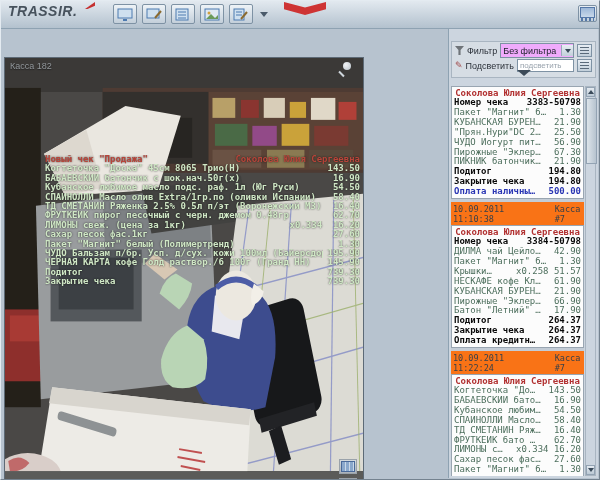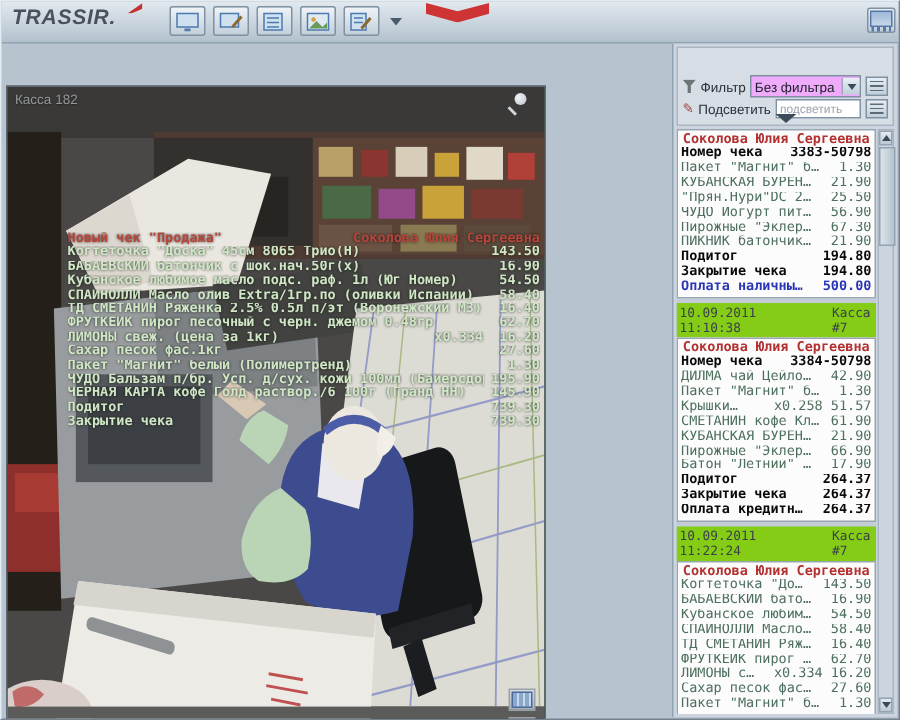--- a/index.html
+++ b/index.html
@@ -58,22 +58,22 @@
   .vr-icon{width:18px;height:15px;border:1px solid #9aa2aa;background:linear-gradient(#d4dade,#aab2ba);
     padding:0;display:flex;align-items:center;justify-content:center;}
   .vr-icon .tbl{width:12px;height:9px;border:1px solid #4a6a9a;
     background:repeating-linear-gradient(90deg,#8aa8cc 0 3px,#c9d8e8 3px 4px),
                repeating-linear-gradient(#8aa8cc 0 2px,#c9d8e8 2px 3px);}
   .vr-icon .kbd{width:12px;height:8px;border:1px solid #4a6a9a;background:#c9d8e8;
     box-shadow:inset 0 -2px 0 #8aa8cc;}
   
   .sidebar{position:absolute;left:447px;top:28px;width:150px;height:449px;background:#ccd5df;
     border-left:1px solid #8ea2b2;box-sizing:border-box;}
-  .filter-panel{position:absolute;left:2px;right:2px;top:2px;height:53px;background:#d6dde4;
-    border:1px solid #a9b5c1;box-sizing:border-box;padding:18px 3px;}
+  .filter-panel{position:absolute;left:2px;right:2px;top:12px;height:37px;background:#d6dde4;
+    border:1px solid #a9b5c1;box-sizing:border-box;padding:1px 3px;}
   .fp-row{display:flex;align-items:center;height:15px;gap:3px;}
   .fp-label{font-size:9px;color:#2a3038;white-space:nowrap;}
   .funnel-icon{width:9px;height:9px;background:#6f7479;
     clip-path:polygon(0 0,100% 0,62% 45%,62% 100%,38% 100%,38% 45%);}
   .pen-icon{font-size:9px;color:#a04848;line-height:9px;}
   .mag-icon{width:9px;height:9px;position:relative;}
   .mag-icon:before{content:"";position:absolute;left:0;top:0;width:5px;height:5px;border:1.5px solid #4a5560;border-radius:50%;}
   .mag-icon:after{content:"";position:absolute;right:0;bottom:0;width:4px;height:1.5px;background:#4a5560;transform:rotate(45deg);}
   .fp-select{flex:1;height:13px;border:1px solid #7e92a4;background:#f0abfc;display:flex;
     align-items:center;font-size:9px;color:#1a2028;padding-left:2px;min-width:0;}
@@ -89,21 +89,21 @@
     padding:0;display:flex;align-items:center;justify-content:center;}
   .mini-btn .lines{width:9px;height:7px;
     background:repeating-linear-gradient(#5a6a7a 0 1px,transparent 1px 3px);}
   .collapse-btn{position:absolute;left:50%;bottom:1px;transform:translateX(-50%);
     width:22px;height:7px;background:none;border:0;padding:0;}
   .collapse-btn:after{content:"";display:block;margin:0 auto;width:0;height:0;
     border-left:7px solid transparent;border-right:7px solid transparent;border-top:6px solid #3d4b59;}
   
   .receipt-list{position:absolute;left:2px;right:14px;top:57px;bottom:2px;background:#c3ccd6;
     overflow:hidden;}
-  .blk-header{display:flex;background:#84cc16;color:#3a4048;
+  .blk-header{display:flex;background:#f97316;color:#3a4048;
     font:8.5px "DejaVu Sans Mono",monospace;padding:2px 2px 1px;gap:37px;}
   .blk-body{background:#fcfcfc;border:1px solid #99a5b1;padding:1px 2px;margin-bottom:3px;}
   .blk-name{text-align:center;font:bold 9px "DejaVu Sans Mono",monospace;color:#b23232;line-height:10px;}
   .blk-row{display:flex;justify-content:space-between;font:9px "DejaVu Sans Mono",monospace;
     line-height:9.9px;white-space:pre;overflow:hidden;}
   .blk-row .rl{overflow:hidden;}
   .row-item{color:#4d6f5d;}
   .row-bold{color:#0a0a0a;font-weight:bold;}
   .row-red{color:#c23232;font-weight:bold;}
   .row-red .rv{color:#d05a32;}
@@ -263,21 +263,21 @@
     <div class="cam-label">Касса 182</div>
     <button class="pin-icon">
         <span class="head"></span>
         <span class="stem"></span>
       </button>
 
     <div class="overlay">
         <div class="ov-line red"><span class="ov-l">Новый чек "Продажа"</span><span class="ov-r">Соколова Юлия Сергеевна</span></div>
         <div class="ov-line"><span class="ov-l">Когтеточка "Доска" 45см 8065 Трио(Н)</span><span class="ov-r">143.50</span></div>
         <div class="ov-line"><span class="ov-l">БАБАЕВСКИЙ батончик с шок.нач.50г(х)</span><span class="ov-r">16.90</span></div>
-        <div class="ov-line"><span class="ov-l">Кубанское любимое масло подс. раф. 1л (Юг Номер)</span><span class="ov-r">54.50</span></div>
+        <div class="ov-line"><span class="ov-l">Кубанское любимое масло подс. раф. 1л (Юг Руси)</span><span class="ov-r">54.50</span></div>
         <div class="ov-line"><span class="ov-l">СПАЙНОЛЛИ Масло олив Extra/1гр.по (оливки Испании)</span><span class="ov-r">58.40</span></div>
         <div class="ov-line"><span class="ov-l">ТД СМЕТАНИН Ряженка 2.5% 0.5л п/эт (Воронежский МЗ)</span><span class="ov-r">16.40</span></div>
         <div class="ov-line"><span class="ov-l">ФРУТКЕЙК пирог песочный с черн. джемом 0.48гр</span><span class="ov-r">62.70</span></div>
         <div class="ov-line"><span class="ov-l">ЛИМОНЫ свеж. (цена за 1кг)</span><span class="ov-r">х0.334  16.20</span></div>
         <div class="ov-line"><span class="ov-l">Сахар песок фас.1кг</span><span class="ov-r">27.60</span></div>
         <div class="ov-line"><span class="ov-l">Пакет "Магнит" белый (Полимертренд)</span><span class="ov-r">1.30</span></div>
         <div class="ov-line"><span class="ov-l">ЧУДО Бальзам п/бр. Усп. д/сух. кожи 100мл (Байерсдорф) -</span><span class="ov-r">195.90</span></div>
         <div class="ov-line"><span class="ov-l">ЧЕРНАЯ КАРТА кофе Голд раствор./6 100г (Гранд НН)</span><span class="ov-r">145.90</span></div>
         <div class="ov-line"><span class="ov-l">Подитог</span><span class="ov-r">739.30</span></div>
         <div class="ov-line"><span class="ov-l">Закрытие чека</span><span class="ov-r">739.30</span></div>
@@ -343,40 +343,40 @@
         <div class="blk-header">
           <span>10.09.2011 11:10:38</span>
           <span>Касса #7</span>
         </div>
         <div class="blk-body">
           <div class="blk-name">Соколова Юлия Сергеевна</div>
           <div class="blk-row row-bold"><span class="rl">Номер чека</span><span class="rv">3384-50798</span></div>
           <div class="blk-row row-item"><span class="rl">ДИЛМА чай Цейло…</span><span class="rv">42.90</span></div>
           <div class="blk-row row-item"><span class="rl">Пакет "Магнит" б…</span><span class="rv">1.30</span></div>
           <div class="blk-row row-item"><span class="rl">Крышки…</span><span class="rv">х0.258 51.57</span></div>
-          <div class="blk-row row-item"><span class="rl">СМЕТАНИН кофе Кл…</span><span class="rv">61.90</span></div>
+          <div class="blk-row row-item"><span class="rl">НЕСКАФЕ кофе Кл…</span><span class="rv">61.90</span></div>
           <div class="blk-row row-item"><span class="rl">КУБАНСКАЯ БУРЕН…</span><span class="rv">21.90</span></div>
           <div class="blk-row row-item"><span class="rl">Пирожные "Эклер…</span><span class="rv">66.90</span></div>
           <div class="blk-row row-item"><span class="rl">Батон "Летний" …</span><span class="rv">17.90</span></div>
           <div class="blk-row row-bold"><span class="rl">Подитог</span><span class="rv">264.37</span></div>
           <div class="blk-row row-bold"><span class="rl">Закрытие чека</span><span class="rv">264.37</span></div>
           <div class="blk-row row-bold"><span class="rl">Оплата кредитн…</span><span class="rv">264.37</span></div>
         </div>
         <div class="blk-header">
           <span>10.09.2011 11:22:24</span>
           <span>Касса #7</span>
         </div>
         <div class="blk-body">
           <div class="blk-name">Соколова Юлия Сергеевна</div>
           <div class="blk-row row-item"><span class="rl">Когтеточка "До…</span><span class="rv">143.50</span></div>
           <div class="blk-row row-item"><span class="rl">БАБАЕВСКИЙ бато…</span><span class="rv">16.90</span></div>
           <div class="blk-row row-item"><span class="rl">Кубанское любим…</span><span class="rv">54.50</span></div>
           <div class="blk-row row-item"><span class="rl">СПАЙНОЛЛИ Масло…</span><span class="rv">58.40</span></div>
           <div class="blk-row row-item"><span class="rl">ТД СМЕТАНИН Ряж…</span><span class="rv">16.40</span></div>
-          <div class="blk-row row-item"><span class="rl">ФРУТКЕЙК пирог …</span><span class="rv">62.70</span></div>
+          <div class="blk-row row-item"><span class="rl">ФРУТКЕЙК бато …</span><span class="rv">62.70</span></div>
           <div class="blk-row row-item"><span class="rl">ЛИМОНЫ с…</span><span class="rv">х0.334 16.20</span></div>
           <div class="blk-row row-item"><span class="rl">Сахар песок фас…</span><span class="rv">27.60</span></div>
           <div class="blk-row row-item"><span class="rl">Пакет "Магнит" б…</span><span class="rv">1.30</span></div>
         </div>
       </div>
 
     <div class="scrollbar">
       <button class="sb-up"></button>
       <div class="sb-thumb"></div>
       <button class="sb-down"></button>

